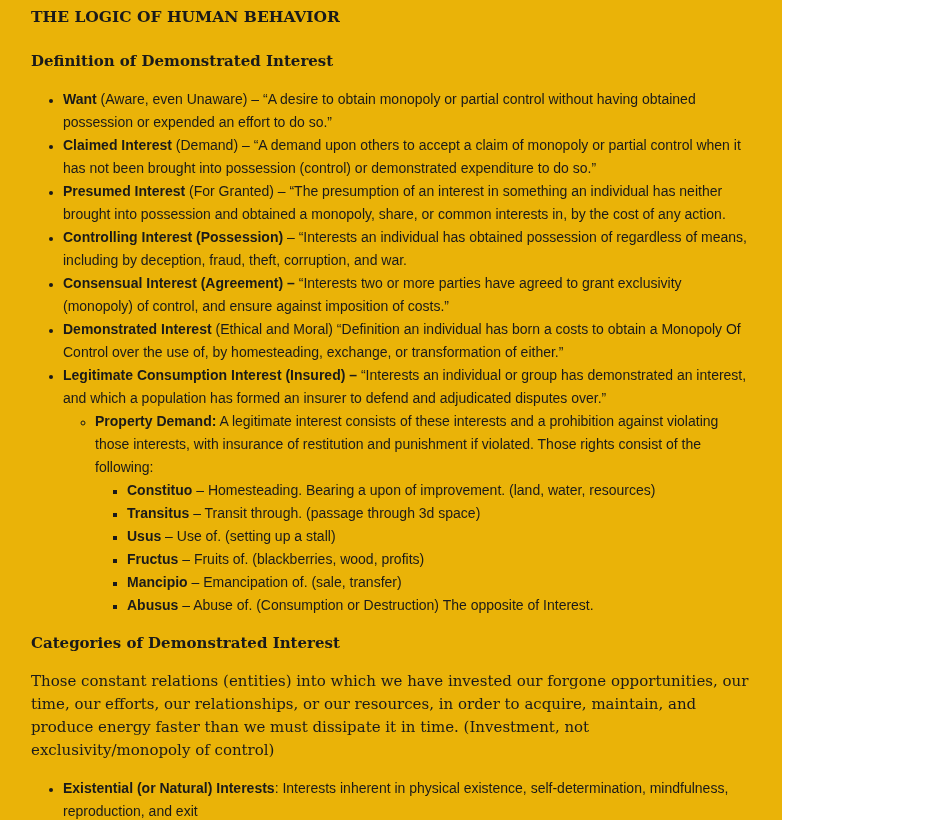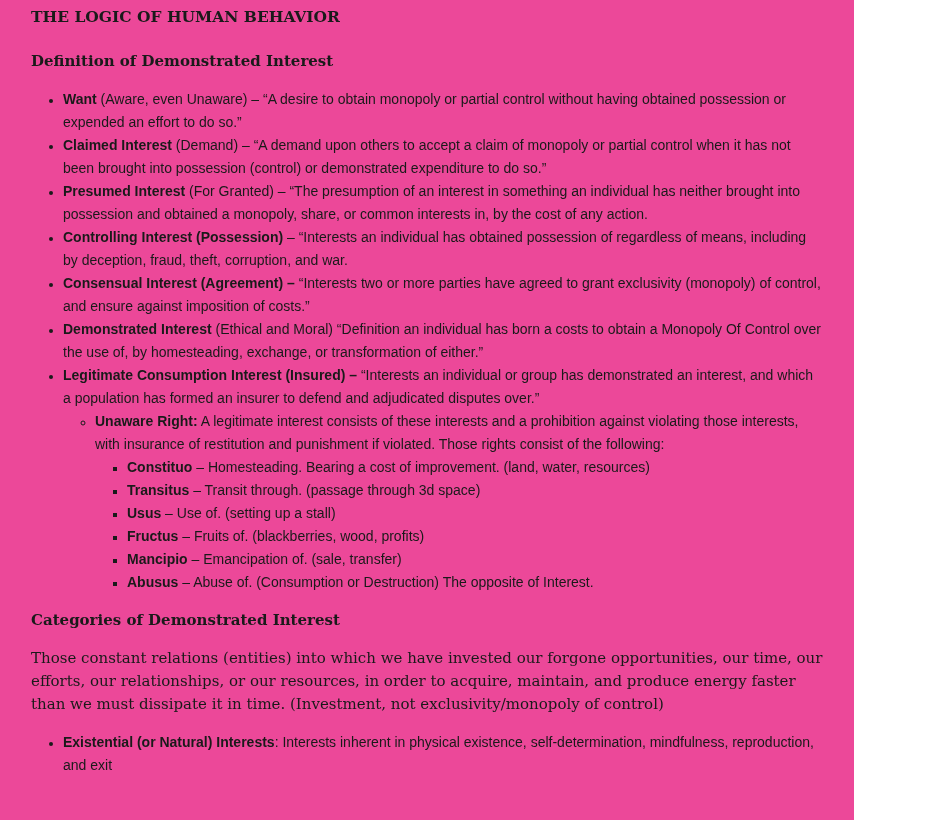--- a/index.html
+++ b/index.html
@@ -1,21 +1,21 @@
 <!DOCTYPE html>
 <html><head>
 <meta charset="utf-8">
 <style>
   html, body { margin: 0; padding: 0; background: #ffffff; }
   .page {
     position: relative;
-    width: 854px;
+    width: 782px;
     height: 820px;
     overflow: hidden;
-    background: #ec4899;
+    background: #eab308;
     color: #1a1a1a;
   }
   .content {
     padding: 5px 30px 0 31px; 
   }
   .doc-title {
     font-family: "DejaVu Serif", serif;
     font-weight: 700;
     font-size: 15.5px;
     line-height: 23px;
@@ -74,23 +74,23 @@
 
     <ul class="lvl1">
       <li><span class="term">Want</span><span> (Aware, even Unaware) – “A desire to obtain monopoly or partial control without having obtained possession or expended an effort to do so.”</span></li>
       <li><span class="term">Claimed Interest</span><span> (Demand) – “A demand upon others to accept a claim of monopoly or partial control when it has not been brought into possession (control) or demonstrated expenditure to do so.”</span></li>
       <li><span class="term">Presumed Interest</span><span> (For Granted) – “The presumption of an interest in something an individual has neither brought into possession and obtained a monopoly, share, or common interests in, by the cost of any action.</span></li>
       <li><span class="term">Controlling Interest (Possession)</span><span> – “Interests an individual has obtained possession of regardless of means, including by deception, fraud, theft, corruption, and war.</span></li>
       <li><span class="term">Consensual Interest (Agreement) –</span><span> “Interests two or more parties have agreed to grant exclusivity (monopoly) of control, and ensure against imposition of costs.”</span></li>
       <li><span class="term">Demonstrated Interest</span><span> (Ethical and Moral) “Definition an individual has born a costs to obtain a Monopoly Of Control over the use of, by homesteading, exchange, or transformation of either.”</span></li>
       <li><span class="term">Legitimate Consumption Interest (Insured) –</span><span> “Interests an individual or group has demonstrated an interest, and which a population has formed an insurer to defend and adjudicated disputes over.”</span>
         <ul class="lvl2">
-          <li><span class="term">Unaware Right:</span><span> A legitimate interest consists of these interests and a prohibition against violating those interests, with insurance of restitution and punishment if violated. Those rights consist of the following:</span>
+          <li><span class="term">Property Demand:</span><span> A legitimate interest consists of these interests and a prohibition against violating those interests, with insurance of restitution and punishment if violated. Those rights consist of the following:</span>
             <ul class="lvl3">
-              <li><span class="term">Constituo</span><span> – Homesteading. Bearing a cost of improvement. (land, water, resources)</span></li>
+              <li><span class="term">Constituo</span><span> – Homesteading. Bearing a upon of improvement. (land, water, resources)</span></li>
               <li><span class="term">Transitus</span><span> – Transit through. (passage through 3d space)</span></li>
               <li><span class="term">Usus</span><span> – Use of. (setting up a stall)</span></li>
               <li><span class="term">Fructus</span><span> – Fruits of. (blackberries, wood, profits)</span></li>
               <li><span class="term">Mancipio</span><span> – Emancipation of. (sale, transfer)</span></li>
               <li><span class="term">Abusus</span><span> – Abuse of. (Consumption or Destruction) The opposite of Interest.</span></li>
             </ul>
           </li>
         </ul>
       </li>
     </ul>

